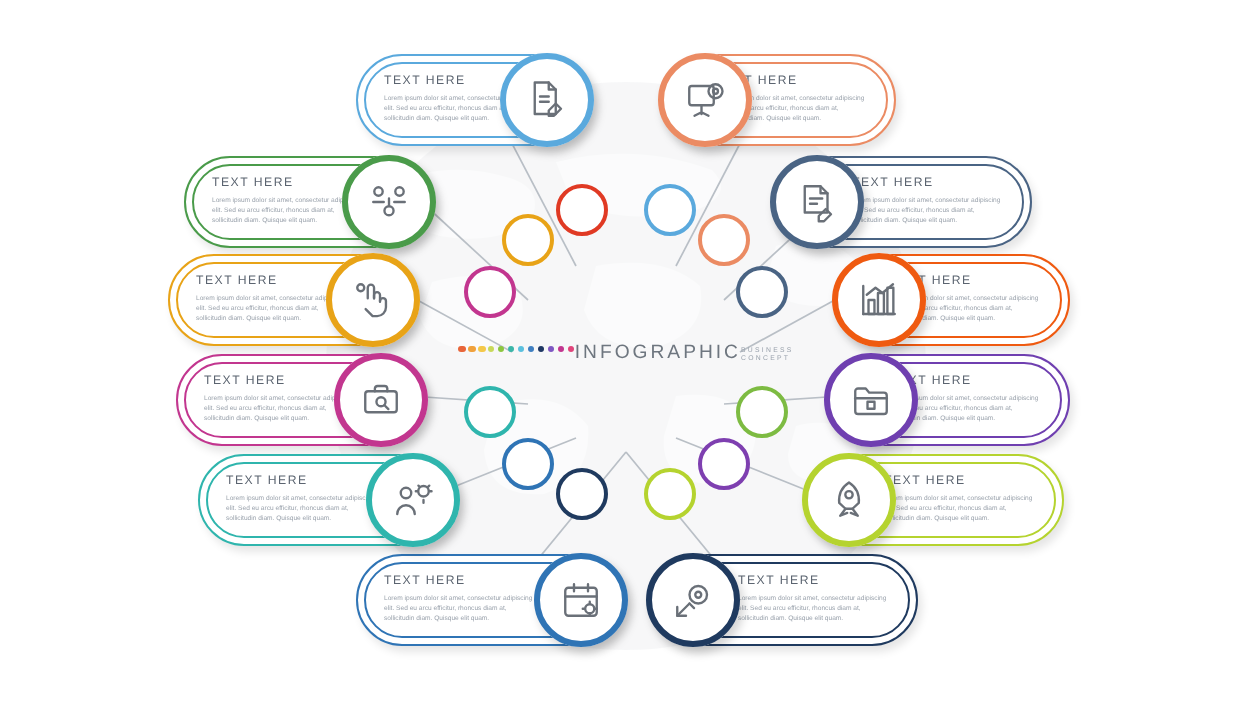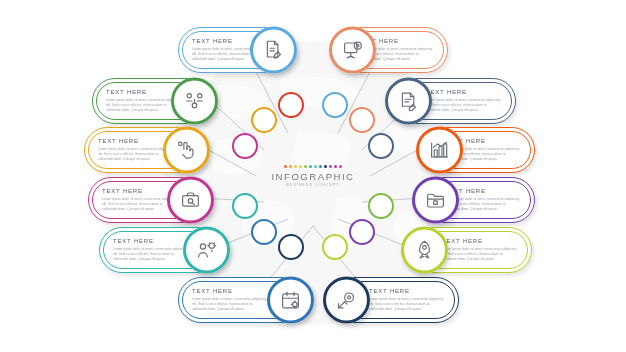--- a/index.html
+++ b/index.html
@@ -70,21 +70,21 @@
   .card.lt .bubble{right:-2px;}
   
   .card.rt{flex-direction:row-reverse;}
   .card.rt .txtwrap{margin-right:13px;margin-left:auto;}
   .card.rt .bubble{left:-2px;}
 
   
   .hub{
     position:absolute;left:50%;top:50%;transform:translate(-50%,-50%);
     width:92px;height:92px;border-radius:50%;
-    display:flex;flex-direction:column;align-items:center;justify-content:center;
+    display:flex;flex-direction:row;align-items:center;justify-content:center;
     z-index:2;
   }
   .dots{display:flex;gap:1.6px;margin-bottom:3px;}
   .dots i{width:3.4px;height:3.4px;border-radius:50%;display:block;}
   .hub-title{font-size:9.6px;letter-spacing:1.5px;color:#6e767f;font-weight:400;}
   .hub-sub{font-size:3.4px;letter-spacing:1.15px;color:#9aa2ac;margin-top:1.5px;}
 
   
   .node{
     position:absolute;width:26px;height:26px;border-radius:50%;

